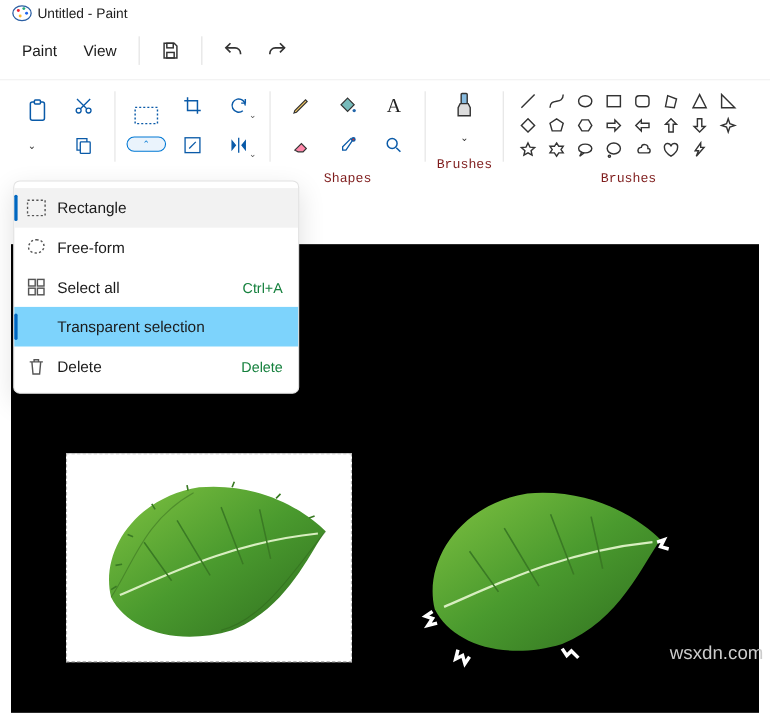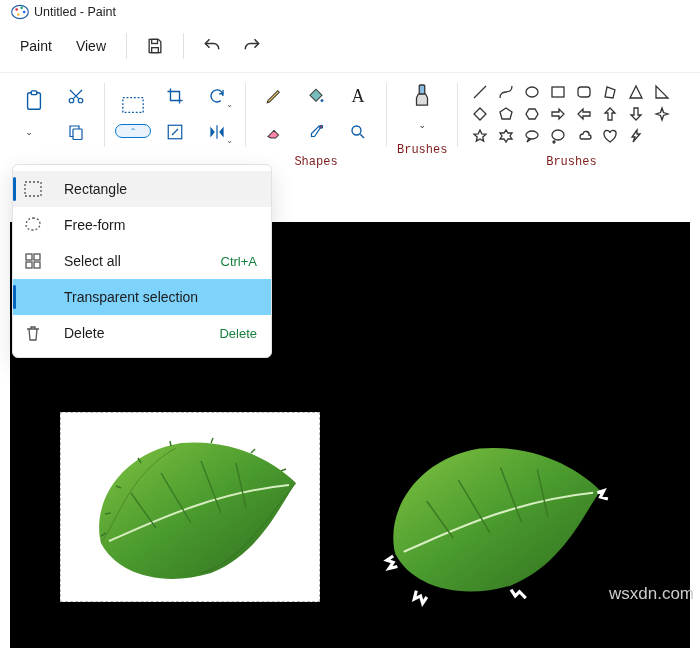--- a/index.html
+++ b/index.html
@@ -30,21 +30,21 @@
   .shapes-grid { display: grid; grid-template-columns: repeat(8, 20px); gap: 4px 6px; padding: 2px; }
   .shape-cell { width: 20px; height: 18px; display: flex; align-items: center; justify-content: center; cursor: pointer; }
   
   .canvas-wrap { position: absolute; left: 10px; right: 10px; top: 222px; bottom: 6px; background: #c9c9c9; }
   .canvas { position: absolute; inset: 0; background: #000; }
   
   .selection { position: absolute; left: 50px; top: 190px; width: 260px; height: 190px; background: #fff; border: 1px dashed #bbb; }
   .leaf { position: absolute; }
   
   .dropdown { position: absolute; left: 12px; top: 164px; width: 260px; background: #fff; border: 1px solid #e2e2e2; border-radius: 6px; box-shadow: 0 8px 24px rgba(0,0,0,0.12); padding: 6px 0; z-index: 50; }
-  .dd-item { display: flex; align-items: center; padding: 8px 14px 8px 10px; gap: 21px; cursor: pointer; font-size: 14px; position: relative; }
+  .dd-item { display: flex; align-items: center; padding: 8px 14px 8px 10px; gap: 9px; cursor: pointer; font-size: 14px; position: relative; }
   .dd-item.selected { background: #f2f2f2; }
   .dd-item.selected::before { content: ""; position: absolute; left: 0; top: 6px; bottom: 6px; width: 3px; background: #0067c0; border-radius: 2px; }
   .dd-item .dd-icon { width: 20px; height: 20px; display: flex; align-items: center; justify-content: center; flex-shrink: 0; }
   .dd-item .dd-shortcut { margin-left: auto; color: #15803d; font-size: 13px; }
   .dd-item.no-icon .dd-icon { visibility:hidden; }
   
   svg { display: block; }
   .watermark { position:absolute; right:6px; bottom:50px; font-size:17px; color:#ccc; z-index:60;}
 </style>
 </head>

